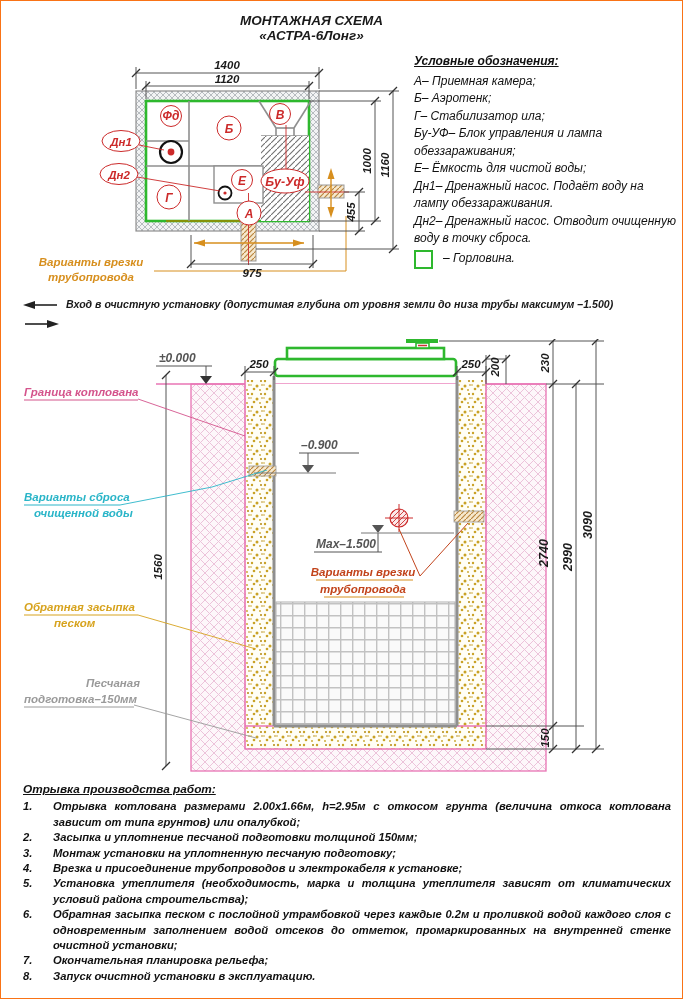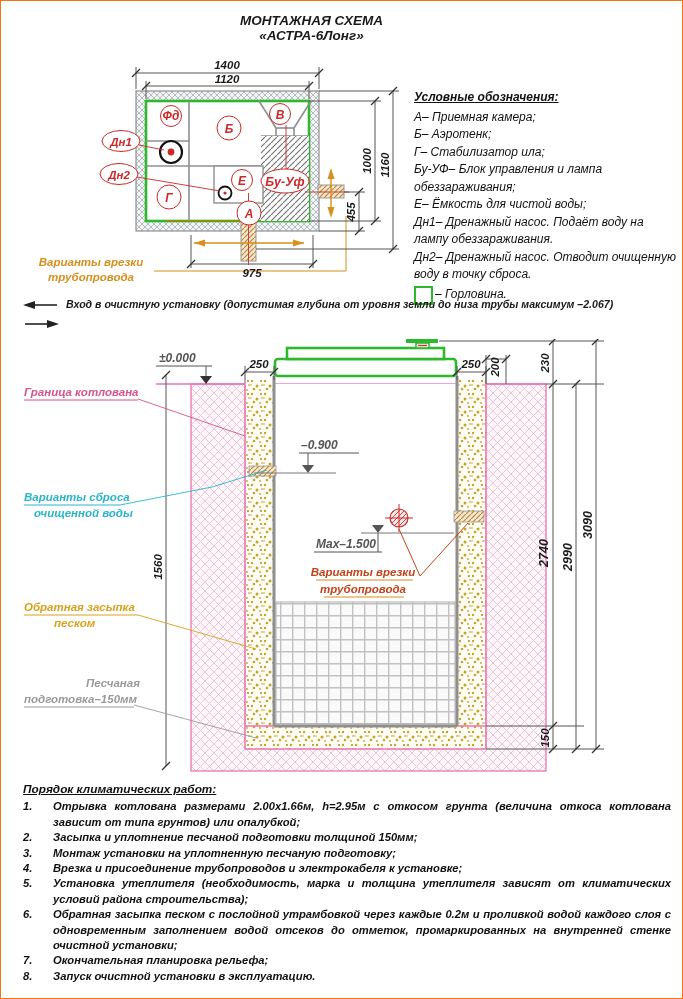--- a/index.html
+++ b/index.html
@@ -1,24 +1,24 @@
 <!DOCTYPE html>
 <html><head>
 <meta charset="utf-8">
 <style>
   html,body{margin:0;padding:0;background:#fff;}
   #page{position:relative;width:683px;height:999px;background:#fff;overflow:hidden;
         border:1px solid #f97316;box-sizing:border-box;
         font-family:"Liberation Sans",sans-serif;}
   .cad{font-style:italic;font-weight:bold;color:#1a1a1a;}
   #title{position:absolute;left:0;right:60px;top:12px;text-align:center;font-size:13.5px;line-height:15px;}
-  #legend{position:absolute;left:413px;top:52px;width:266px;font-size:12px;line-height:17.5px;color:#111;margin-top:36px;}
+  #legend{position:absolute;left:413px;top:52px;width:266px;font-size:12px;line-height:17.5px;color:#111;}
   #legend .hdr{text-decoration:underline;margin-bottom:2px;}
   .legend-item{font-style:italic;font-weight:normal;}
-  .neck-row{display:flex;align-items:flex-start;gap:2px;margin-top:2px;}
+  .neck-row{display:flex;align-items:flex-start;gap:10px;margin-top:2px;}
   .neck-box{width:15px;height:15px;border:2.5px solid #2eb82e;background:#fff;flex:0 0 auto;}
   #notes{position:absolute;left:22px;top:294px;width:655px;font-size:10.6px;line-height:19px;white-space:nowrap;}
   .note-row{display:flex;align-items:center;gap:7px;height:19px;}
   svg text{font-family:"Liberation Sans",sans-serif;font-style:italic;font-weight:bold;}
   #worklist{position:absolute;left:22px;top:781px;width:648px;font-size:11.2px;line-height:15.4px;color:#111;}
   #worklist .hdr{text-decoration:underline;margin-bottom:2px;font-size:11.8px;}
   .work-item{display:flex;}
   .work-item .num{flex:0 0 30px;}
   .work-item .txt{flex:1;text-align:justify;}
 </style>
@@ -199,21 +199,21 @@
       <text x="233" y="224">975</text>
     </g>
   </svg>
 
   <div id="notes" class="cad">
     <div class="note-row">
       <svg width="36" height="10">
         <line x1="10" y1="5" x2="34" y2="5" stroke="#222" stroke-width="1.6"></line>
         <polygon points="0,5 12,1 12,9" fill="#222"></polygon>
       </svg>
-      <span>Вход в очистную установку (допустимая глубина от уровня земли до низа трубы максимум –2.067)</span>
+      <span>Вход в очистную установку (допустимая глубина от уровня земли до низа трубы максимум –1.500)</span>
     </div>
     <div class="note-row">
       <svg width="36" height="10">
         <line x1="2" y1="5" x2="26" y2="5" stroke="#222" stroke-width="1.6"></line>
         <polygon points="36,5 24,1 24,9" fill="#222"></polygon>
       </svg>
     </div>
   </div>
 
   <svg style="position:absolute;left:15px;top:338px" width="668" height="440" viewBox="0 0 668 440">
@@ -359,21 +359,21 @@
       <line x1="8" y1="276" x2="122" y2="276" stroke="#d7a31e" stroke-width="1"></line>
       <line x1="122" y1="276" x2="240" y2="310" stroke="#d7a31e" stroke-width="0.9"></line>
       <text x="70" y="348" font-size="11.5" fill="#9a9a9a">Песчаная</text>
       <text x="8" y="364" font-size="11.5" fill="#9a9a9a">подготовка–150мм</text>
       <line x1="8" y1="368" x2="118" y2="368" stroke="#9a9a9a" stroke-width="1"></line>
       <line x1="118" y1="366" x2="240" y2="399" stroke="#9a9a9a" stroke-width="0.9"></line>
     </g>
   </svg>
 
   <div id="worklist" class="cad">
-    <div class="hdr">Порядок климатических работ:</div>
+    <div class="hdr">Отрывка производства работ:</div>
     <div class="work-item">
       <span class="num">1.</span>
       <span class="txt">Отрывка котлована размерами 2.00х1.66м, h=2.95м с откосом грунта (величина откоса котлована зависит от типа грунтов) или опалубкой;</span>
     </div>
     <div class="work-item">
       <span class="num">2.</span>
       <span class="txt">Засыпка и уплотнение песчаной подготовки толщиной 150мм;</span>
     </div>
     <div class="work-item">
       <span class="num">3.</span>

